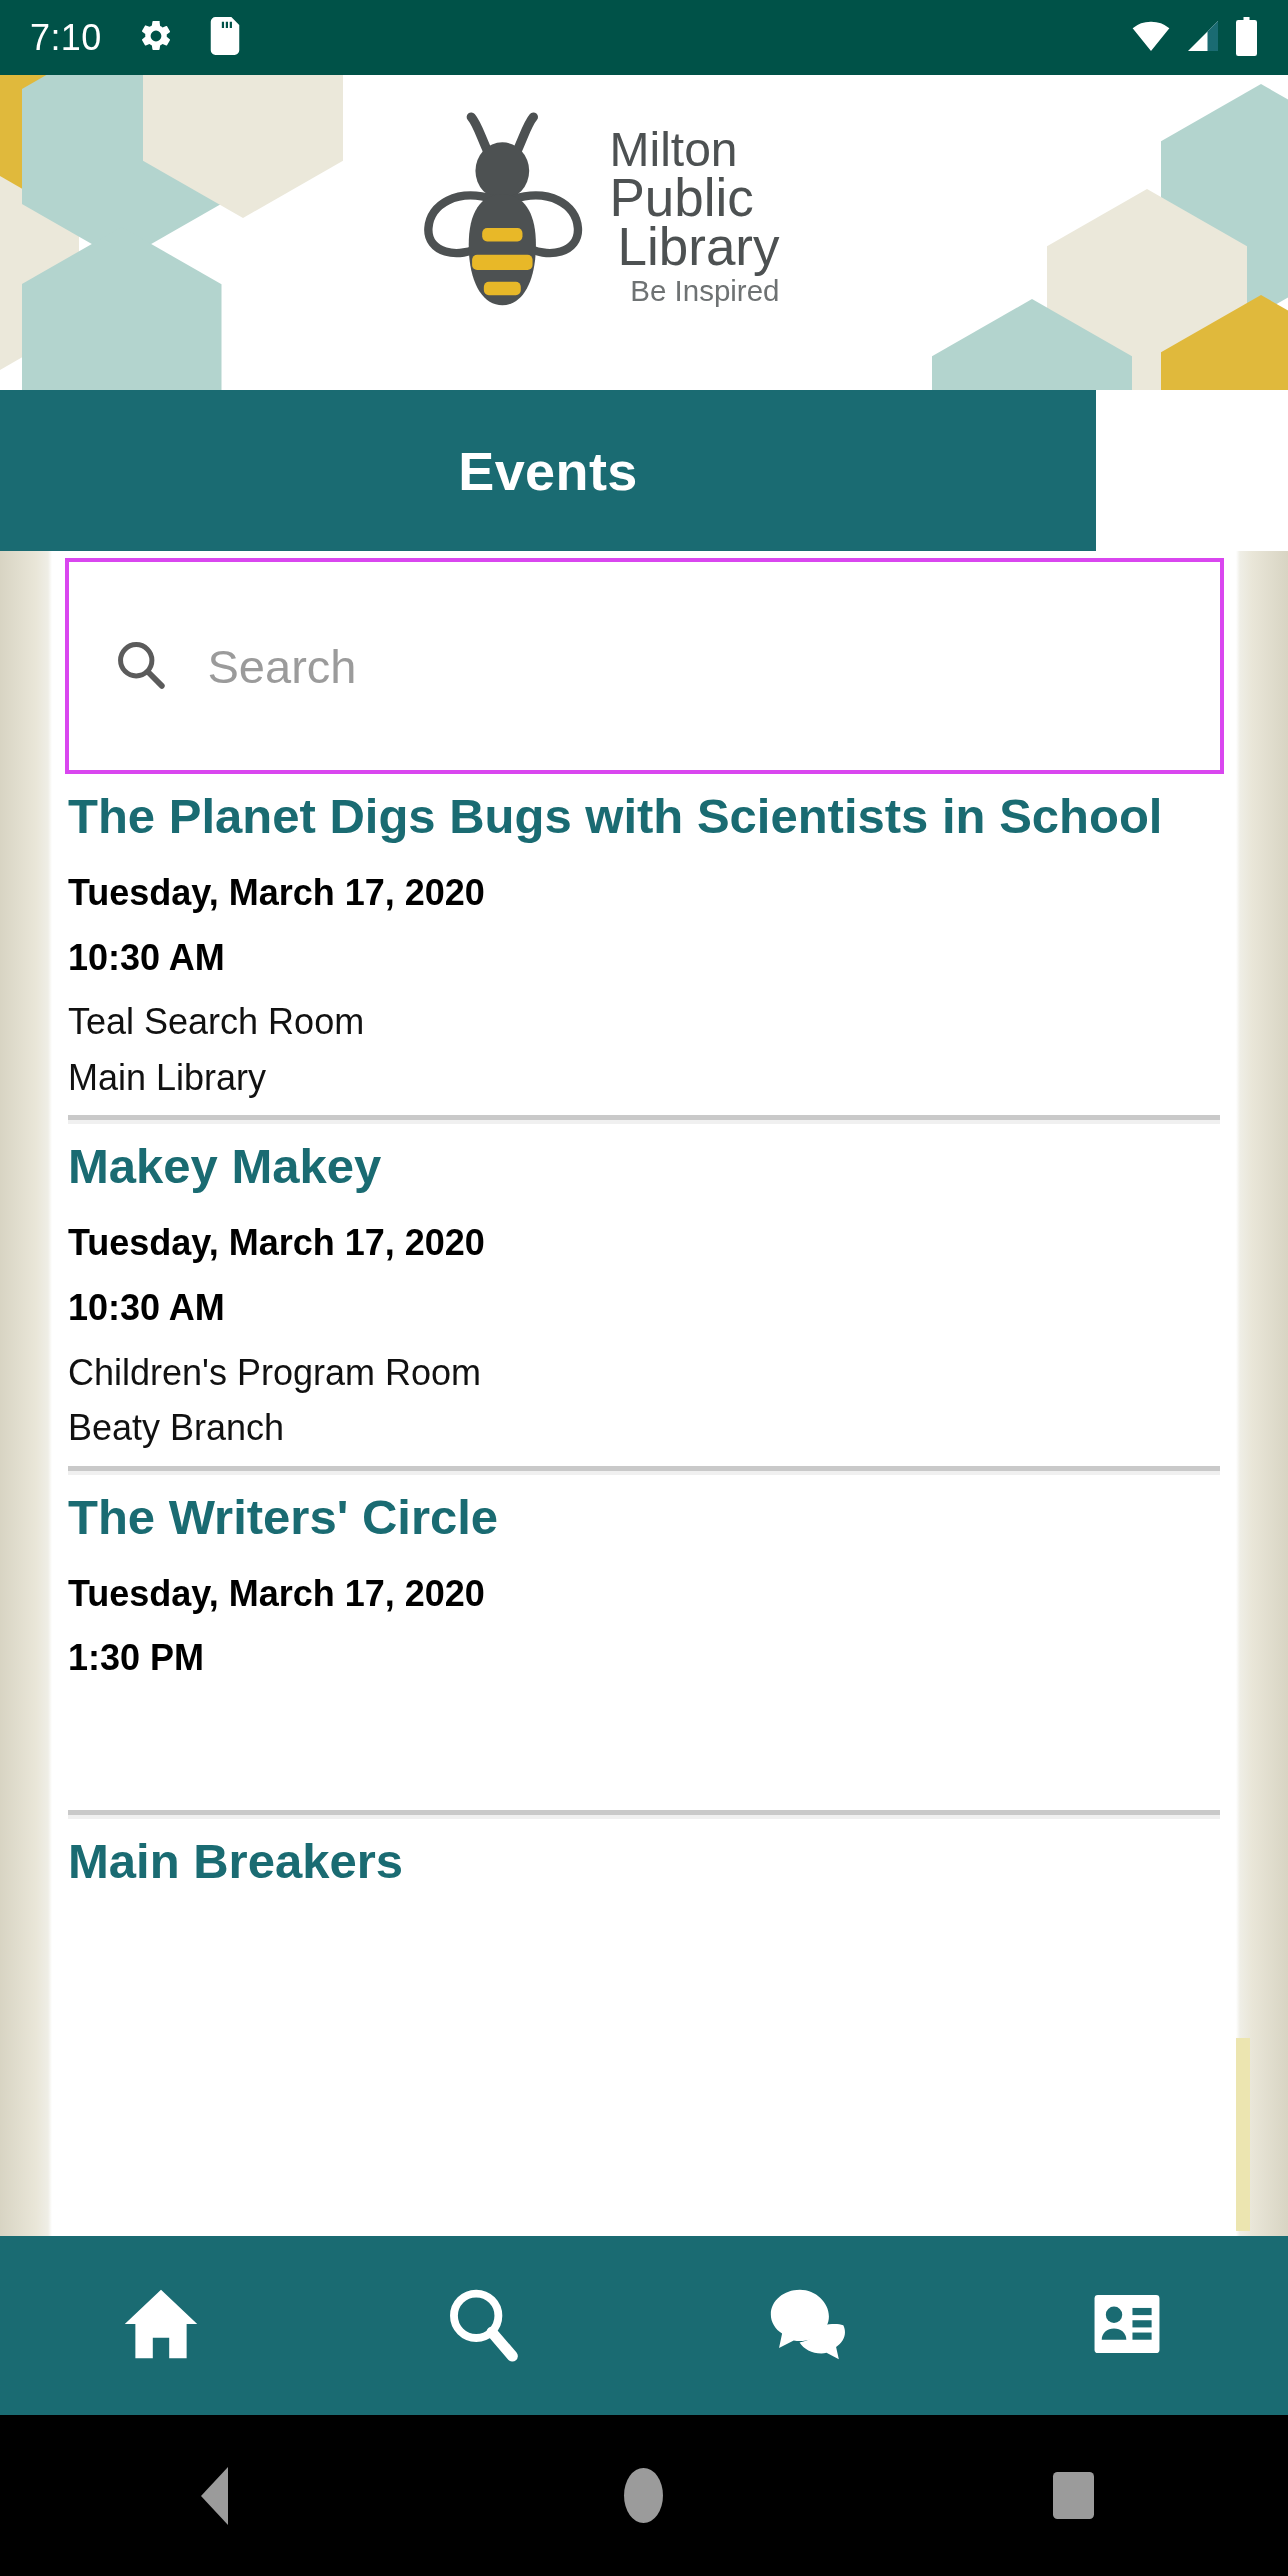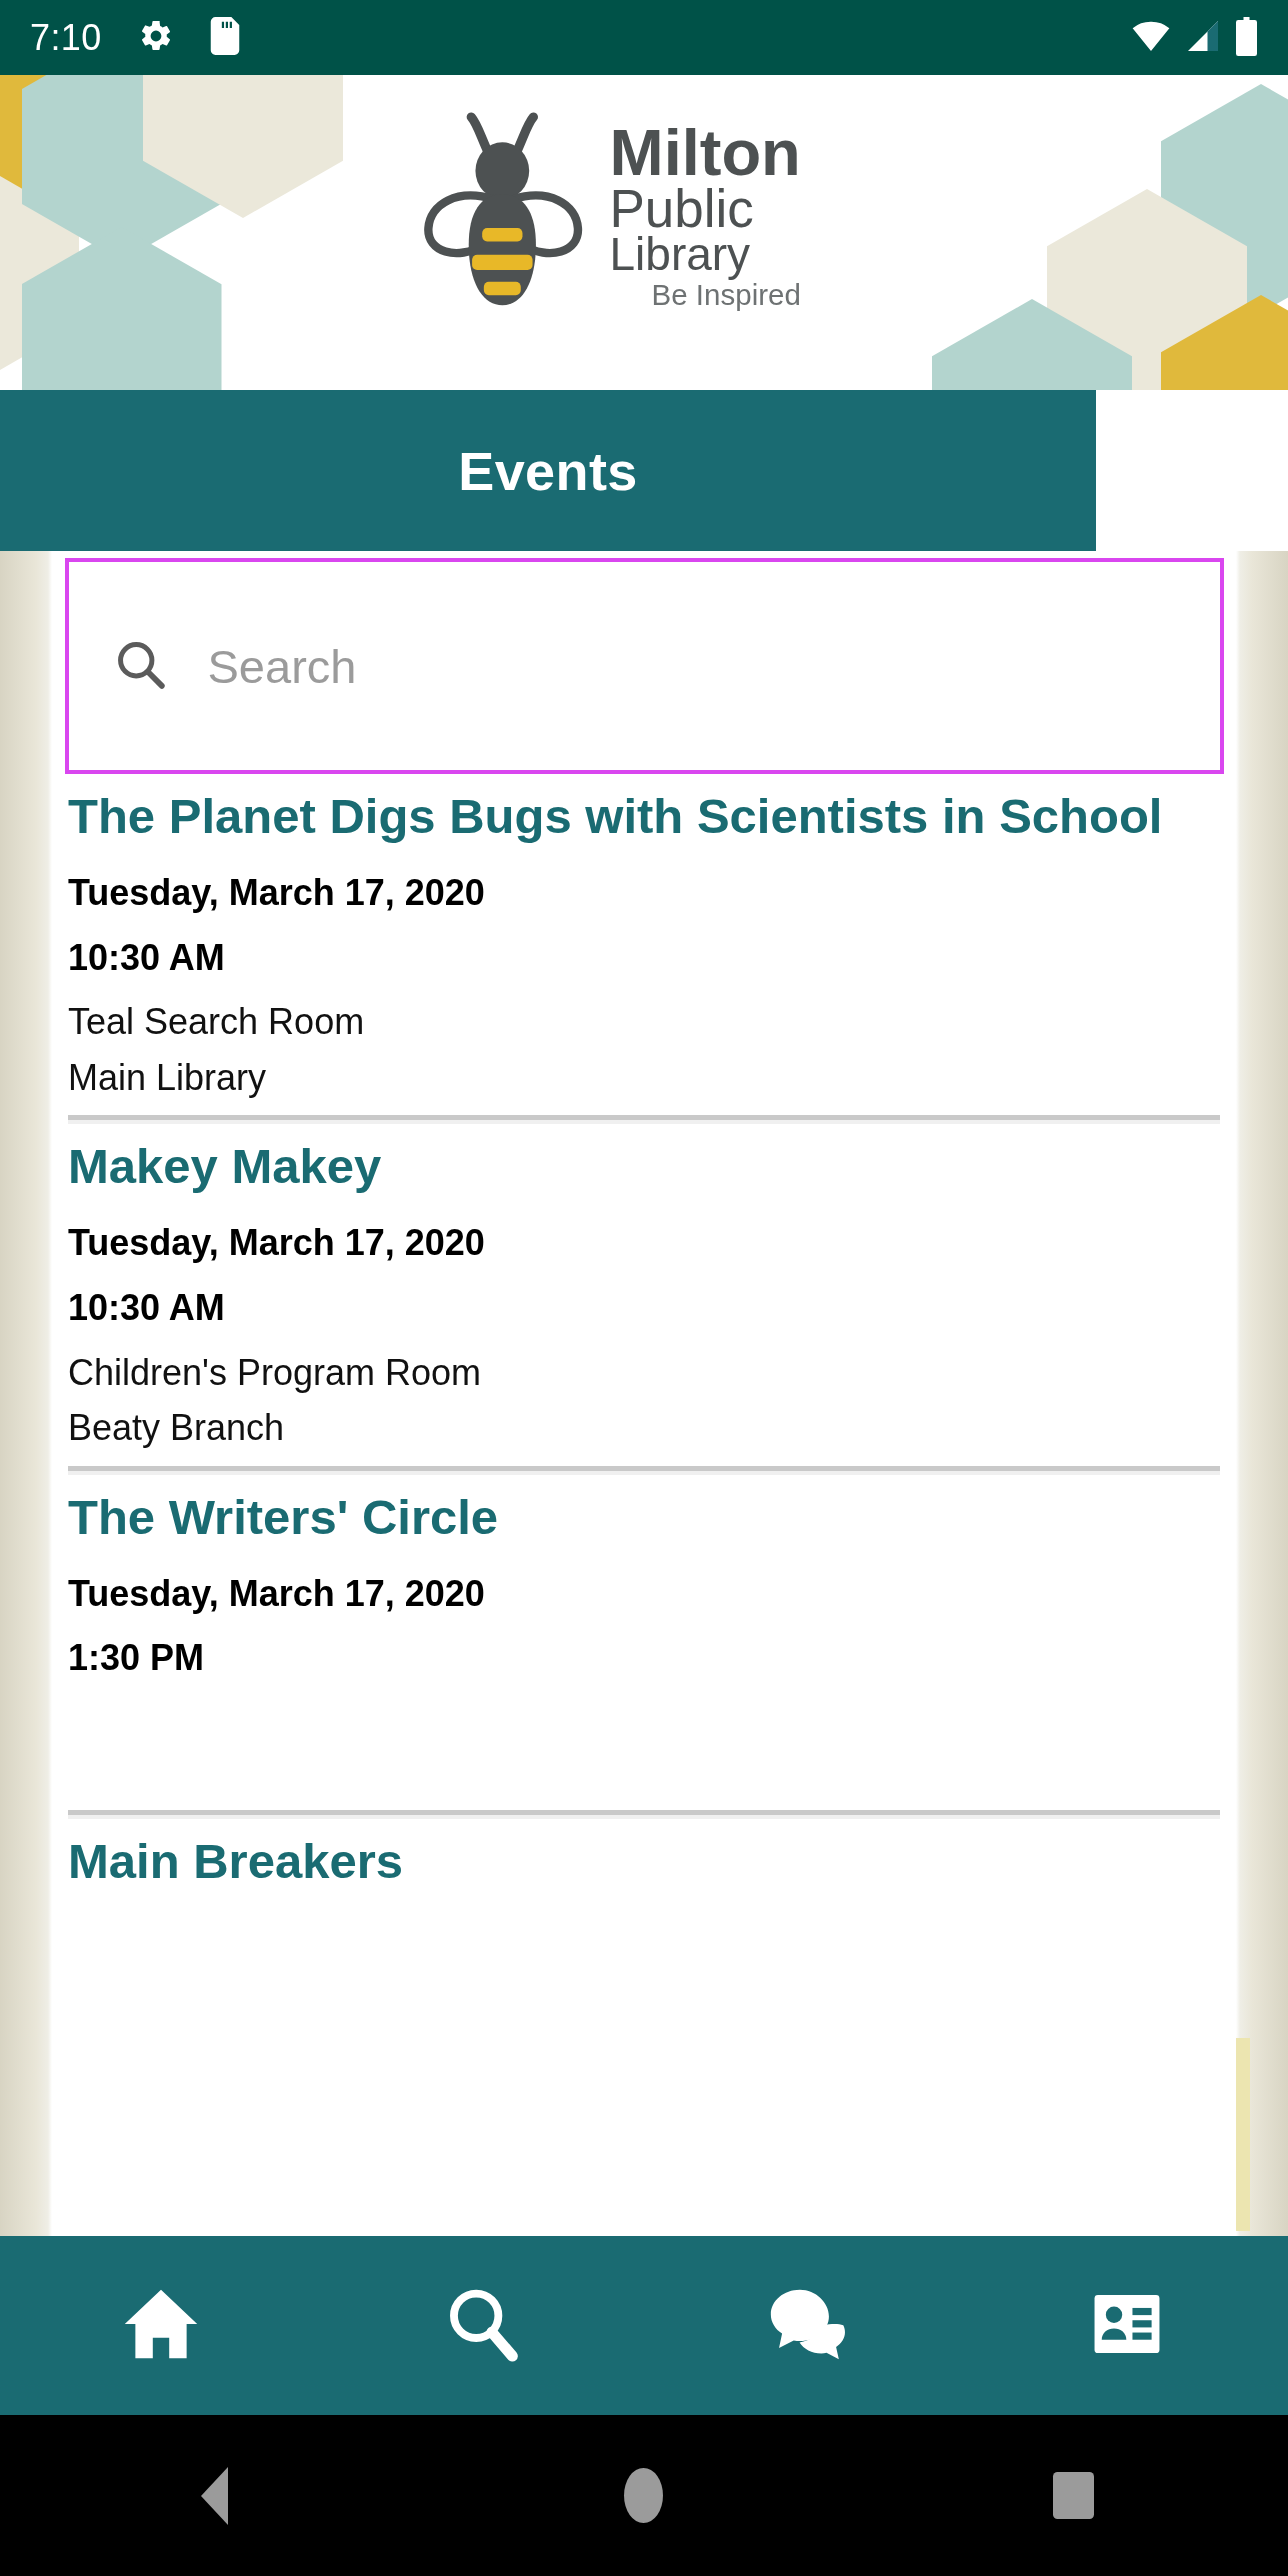--- a/index.html
+++ b/index.html
@@ -309,23 +309,23 @@
           <path d="M55 55 C77 48 93 58 94 72 C95 86 77 92 61 82" fill="none" stroke="#4d5152" stroke-width="5"></path>
 
           <path d="M49 52 C62 52 69 63 69 82 C69 104 61 118 49 118 C37 118 29 104 29 82 C29 63 36 52 49 52 Z" fill="#4d5152"></path>
 
           <rect x="37" y="72" width="24" height="8" rx="3" fill="#e8b828"></rect>
           <rect x="31" y="88" width="36" height="9" rx="3" fill="#e8b828"></rect>
           <rect x="38" y="104" width="22" height="8" rx="3" fill="#e8b828"></rect>
         </svg>
       </span>
       <span style="display:flex; flex-direction:column; line-height:0.93;">
-        <span style="color:#4d5152; font-size:65px; font-weight:700;">Milton</span>
+        <span style="color:#4d5152; font-size:48px; font-weight:400;">Milton</span>
         <span style="color:#4d5152; font-size:53px; font-weight:400;">Public</span>
-        <span style="color:#4d5152; font-size:46px; font-weight:400;">Library</span>
+        <span style="color:#4d5152; font-size:53px; font-weight:400;margin-left:8px;">Library</span>
         <span style="color:#6e7273; font-size:29.5px; font-weight:400; text-align:right; margin-top:5.4px;">Be Inspired</span>
       </span>
     </div>
   </div>
 
   <div class="events-header">
     <span class="events-title">Events</span>
   </div>
 
   <div class="content-wrap">

